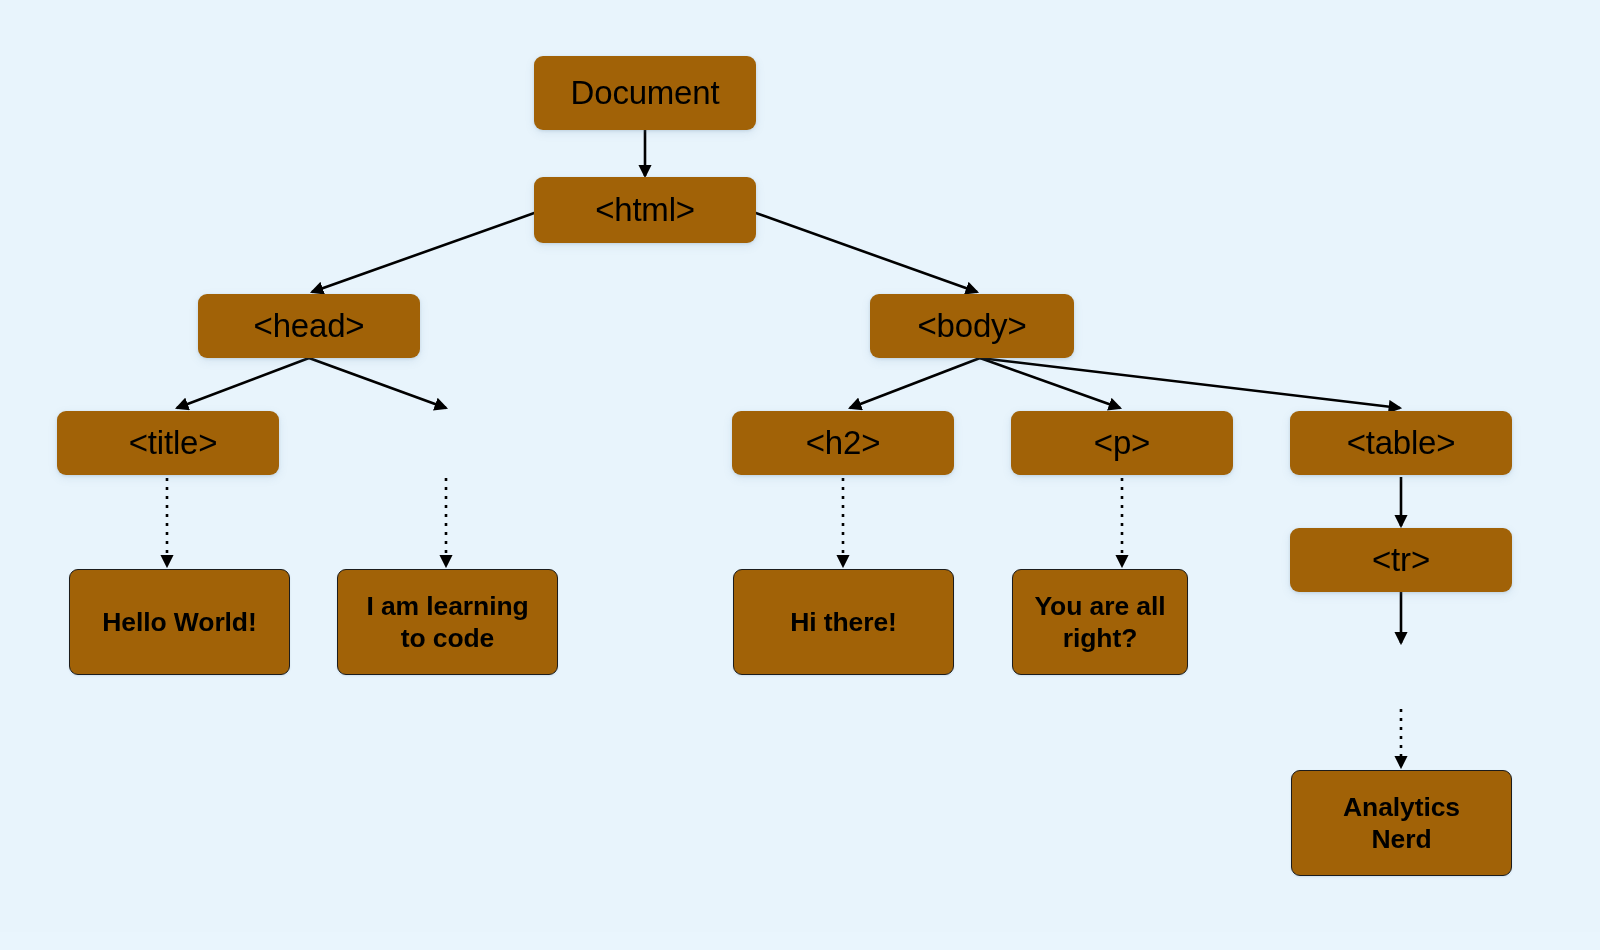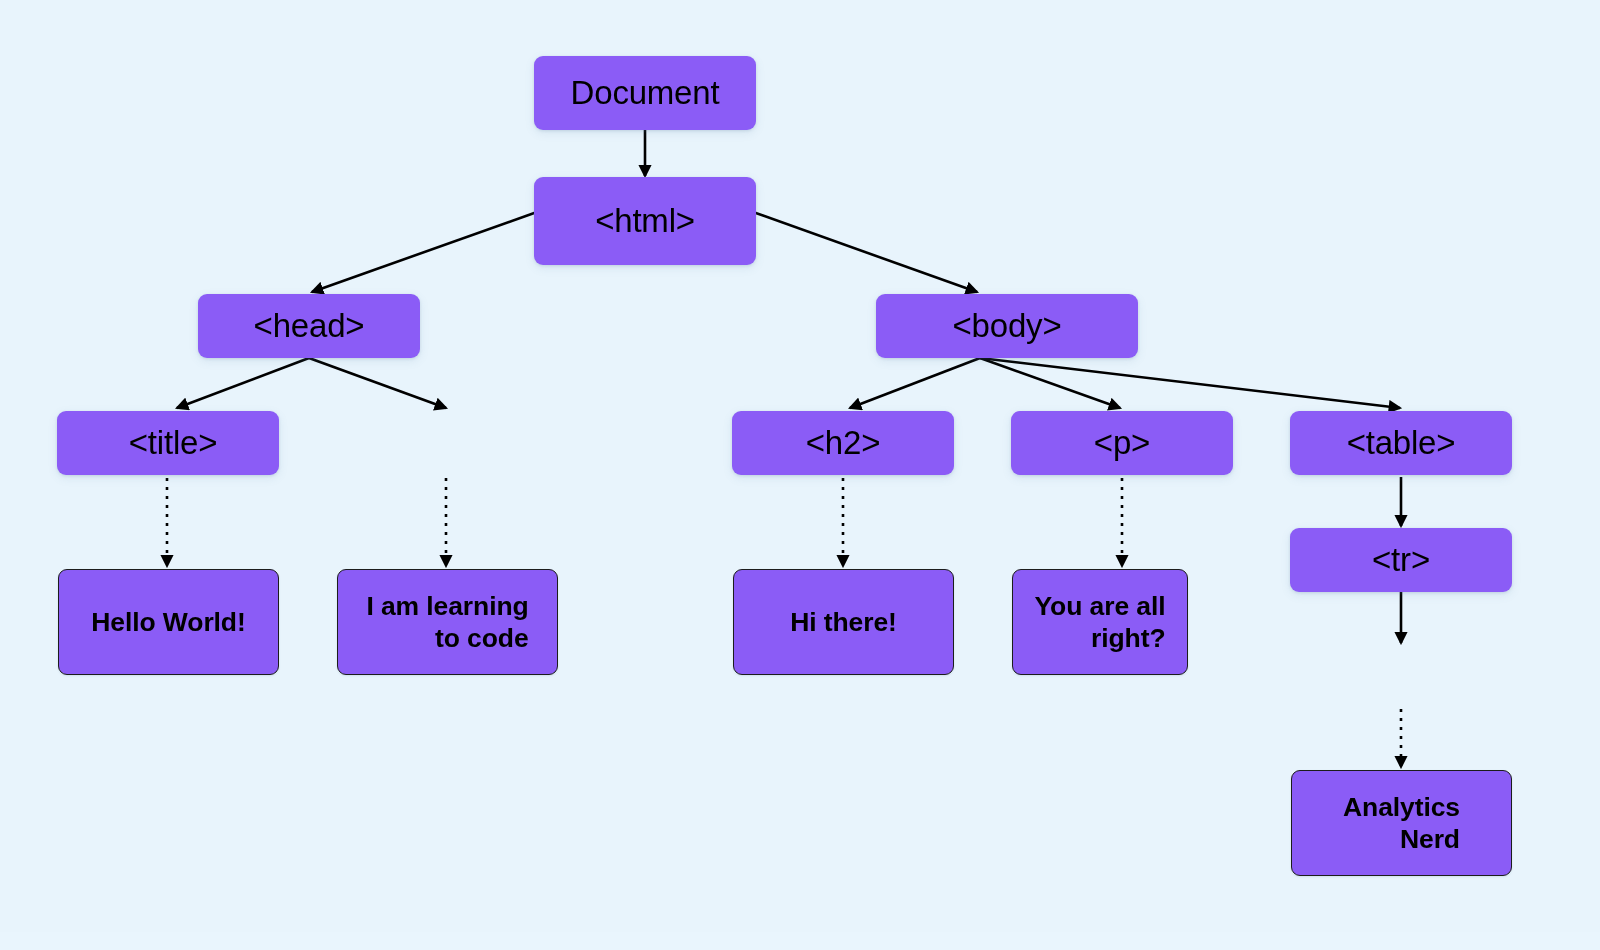--- a/index.html
+++ b/index.html
@@ -39,22 +39,22 @@
     z-index: 1;
     pointer-events: none;
   }
   .node {
     position: absolute;
     z-index: 2;
     box-sizing: border-box;
     display: flex;
     align-items: center;
     justify-content: center;
-    text-align: right;
-    background: #8b5cf6;
+    text-align: center;
+    background: #a16207;
     border-radius: 9px;
     color: #000000;
   }
   .node.element {
     font-size: 33px;
     font-weight: 400;
     letter-spacing: -0.2px;
     box-shadow: 0 1px 3px rgba(90,130,160,0.20), 0 3px 10px rgba(90,130,160,0.13);
   }
   .node.textnode {
@@ -112,50 +112,50 @@
 
     <line x1="1401" y1="592" x2="1401" y2="643" stroke="#000000" stroke-width="2.6" marker-end="url(#arrowhead)"></line>
 
     <line x1="1401" y1="709" x2="1401" y2="767" stroke="#000000" stroke-width="2.6" stroke-dasharray="3 6" marker-end="url(#arrowhead)"></line>
   </svg>
 
   <div class="node element" style="left:534px; top:56px; width:222px; height:74px;">
     <span class="label">Document</span>
   </div>
 
-  <div class="node element" style="left:534px; top:177px; width:222px; height:88px;">
+  <div class="node element" style="left:534px; top:177px; width:222px; height:66px;">
     <span class="label">&lt;html&gt;</span>
   </div>
 
   <div class="node element" style="left:198px; top:294px; width:222px; height:64px;">
     <span class="label">&lt;head&gt;</span>
   </div>
 
-  <div class="node element" style="left:870px; top:294px; width:262px; height:64px;margin-left:6px;">
+  <div class="node element" style="left:870px; top:294px; width:204px; height:64px;">
     <span class="label">&lt;body&gt;</span>
   </div>
 
   <div class="node element" style="left:57px; top:411px; width:222px; height:64px;padding-left:10px;">
     <span class="label">&lt;title&gt;</span>
   </div>
 
 
   <div class="node element" style="left:732px; top:411px; width:222px; height:64px;">
     <span class="label">&lt;h2&gt;</span>
   </div>
 
   <div class="node element" style="left:1011px; top:411px; width:222px; height:64px;">
     <span class="label">&lt;p&gt;</span>
   </div>
 
   <div class="node element" style="left:1290px; top:411px; width:222px; height:64px;">
     <span class="label">&lt;table&gt;</span>
   </div>
 
-  <div class="node textnode" style="left:58px; top:569px; width:221px; height:106px;">
+  <div class="node textnode" style="left:69px; top:569px; width:221px; height:106px;">
     <span class="label">Hello World!</span>
   </div>
 
   <div class="node textnode" style="left:337px; top:569px; width:221px; height:106px;">
     <span class="label">I am learning
 to code</span>
   </div>
 
   <div class="node textnode" style="left:733px; top:569px; width:221px; height:106px;">
     <span class="label">Hi there!</span>

